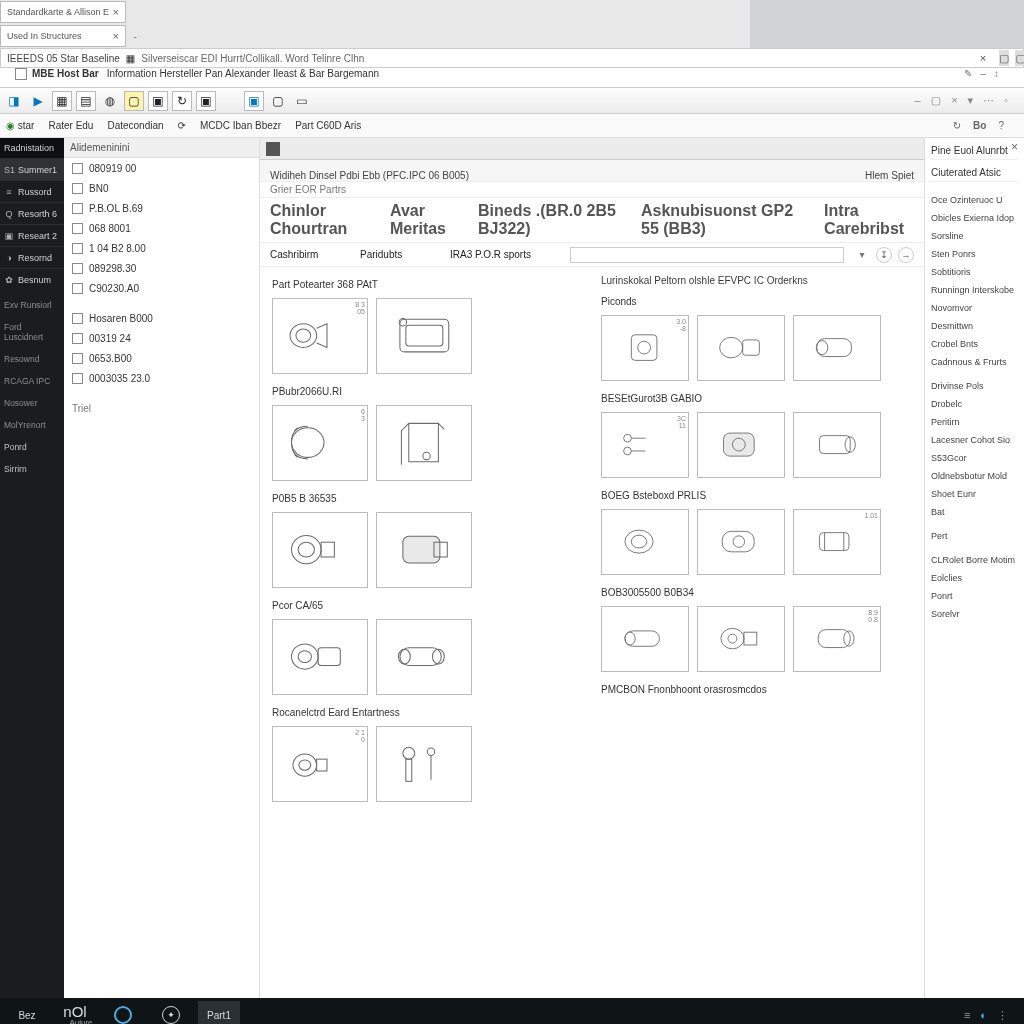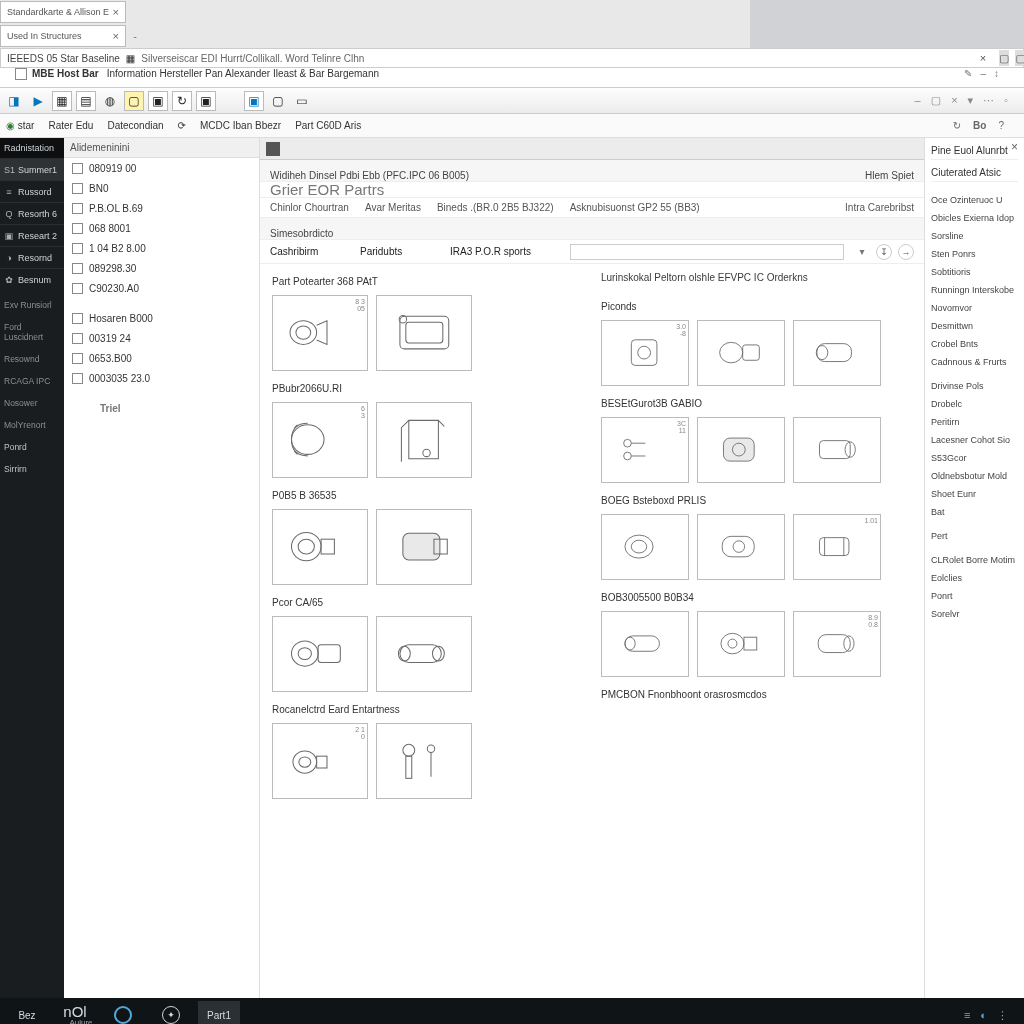--- a/index.html
+++ b/index.html
@@ -56,21 +56,21 @@
 .tree .row { height:20px; display:flex; align-items:center; gap:6px; padding:0 8px; color:#333; }
 .tree .row .cb { width:11px; height:11px; border:1px solid #888; }
 .tree .sp12 { height:10px; }
 
 .content { flex:1; background:#fff; display:flex; flex-direction:column; }
 .content .topstrip { height:22px; background:#ececec; border-bottom:1px solid #ccc; display:flex; align-items:center; padding:0 6px; gap:6px;}
 .topstrip .docico { width:14px; height:14px; background:#555; }
 .content .line { height:22px; display:flex; align-items:center; padding:0 10px; font-size:10px; color:#444; border-bottom:1px solid #eee; }
 .content .line.b { background:#f6f6f6;align-items:flex-end; }
 .content .line .right { margin-left:auto; display:flex; gap:14px; }
-.content .crumbs { display:flex; gap:16px; font-size:10px; padding:4px 10px; color:#555; border-bottom:1px solid #eee;}
+.content .crumbs { display:flex; gap:16px; font-size:16px; padding:4px 10px; color:#555; border-bottom:1px solid #eee;font-weight:bold;}
 .content .filter { height:24px; display:flex; align-items:center; padding:0 10px; font-size:10px; border-bottom:1px solid #eee;}
 .content .filter .lbl { width:90px; }
 .content .filter .inp { flex:1; height:16px; border:1px solid #ccc; background:#fff; margin-right:10px; }
 .content .filter .ddl { width:16px; text-align:center; color:#777; }
 .content .filter .ric { width:16px; height:16px; border:1px solid #ccc; border-radius:50%; display:flex; align-items:center; justify-content:center; margin-left:6px; font-size:9px; color:#555;}
 
 .catalog { display:flex; padding:8px 12px 0 12px; gap:18px; }
 .col { flex:1; display:flex; flex-direction:column; gap:8px; }
 .section-title { font-size:10px; color:#3a3a3a; margin-bottom:2px; }
 .cat-title { font-size:10px; color:#333; margin-top:4px; }
@@ -279,47 +279,44 @@
       </div>
     <div class="row">
         <span class="cb"></span>
         <span>0653.B00</span>
       </div>
     <div class="row">
         <span class="cb"></span>
         <span>0003035 23.0</span>
       </div>
     <div class="sp12"></div>
-    <div class="row" style="padding-left:36px; color:#777;font-weight:bold;">
+    <div class="row" style="padding-left:8px; color:#777;">
         <span>Triel</span>
       </div>
   </div>
 
   <div class="content">
     <div class="topstrip">
       <span class="docico"></span>
     </div>
     <div class="line b">
       <span>Widiheh Dinsel Pdbi Ebb (PFC.IPC 06 B005)</span>
       <span class="right">
           <span>Hlem Spiet</span>
         </span>
     </div>
-    <div class="line" style="height:16px; font-size:15px; color:#777;">
+    <div class="line" style="height:16px; font-size:10px; color:#777;">
       <span>Grier EOR Partrs</span>
     </div>
     <div class="crumbs">
       <span>Chinlor  Chourtran</span>
       <span>Avar Meritas</span>
       <span>Bineds  .(BR.0 2B5 BJ322)</span>
       <span>Asknubisuonst GP2 55 (BB3)</span>
       <span style="margin-left:auto;">Intra Carebribst</span>
-    </div>
-    <div class="line b">
-      <span>Simesobrdicto</span>
     </div>
     <div class="filter">
       <span class="lbl">Cashribirm</span>
       <span class="lbl">Paridubts</span>
       <span class="lbl" style="width:120px;">IRA3 P.O.R sports</span>
       <span class="inp"></span>
       <span class="ddl">▾</span>
       <span class="ric">↧</span>
       <span class="ric">→</span>
     </div>
@@ -415,21 +412,21 @@
                 <rect class="stroke" x="26" y="34" width="8" height="30"></rect>
                 <circle class="stroke" cx="60" cy="24" r="5"></circle>
                 <line class="stroke" x1="60" y1="29" x2="60" y2="62"></line>
               </svg>
             </div>
         </div>
       </div>
 
       <div class="col col2">
         <div class="section-title">Lurinskokal Peltorn olshle EFVPC IC Orderkns</div>
-        <div class="cat-title" style="margin-top:8px;">Piconds</div>
+        <div class="cat-title" style="margin-top:0;">Piconds</div>
         <div class="thumbs">
           <div class="thumb small">
               <svg viewBox="0 0 100 80">
                 <rect class="stroke" x="28" y="20" width="40" height="40" rx="6"></rect>
                 <circle class="stroke" cx="48" cy="40" r="10"></circle>
               </svg>
               <span class="lbls">3.0<br>-8</span>
             </div>
           <div class="thumb small">
               <svg viewBox="0 0 100 80">

